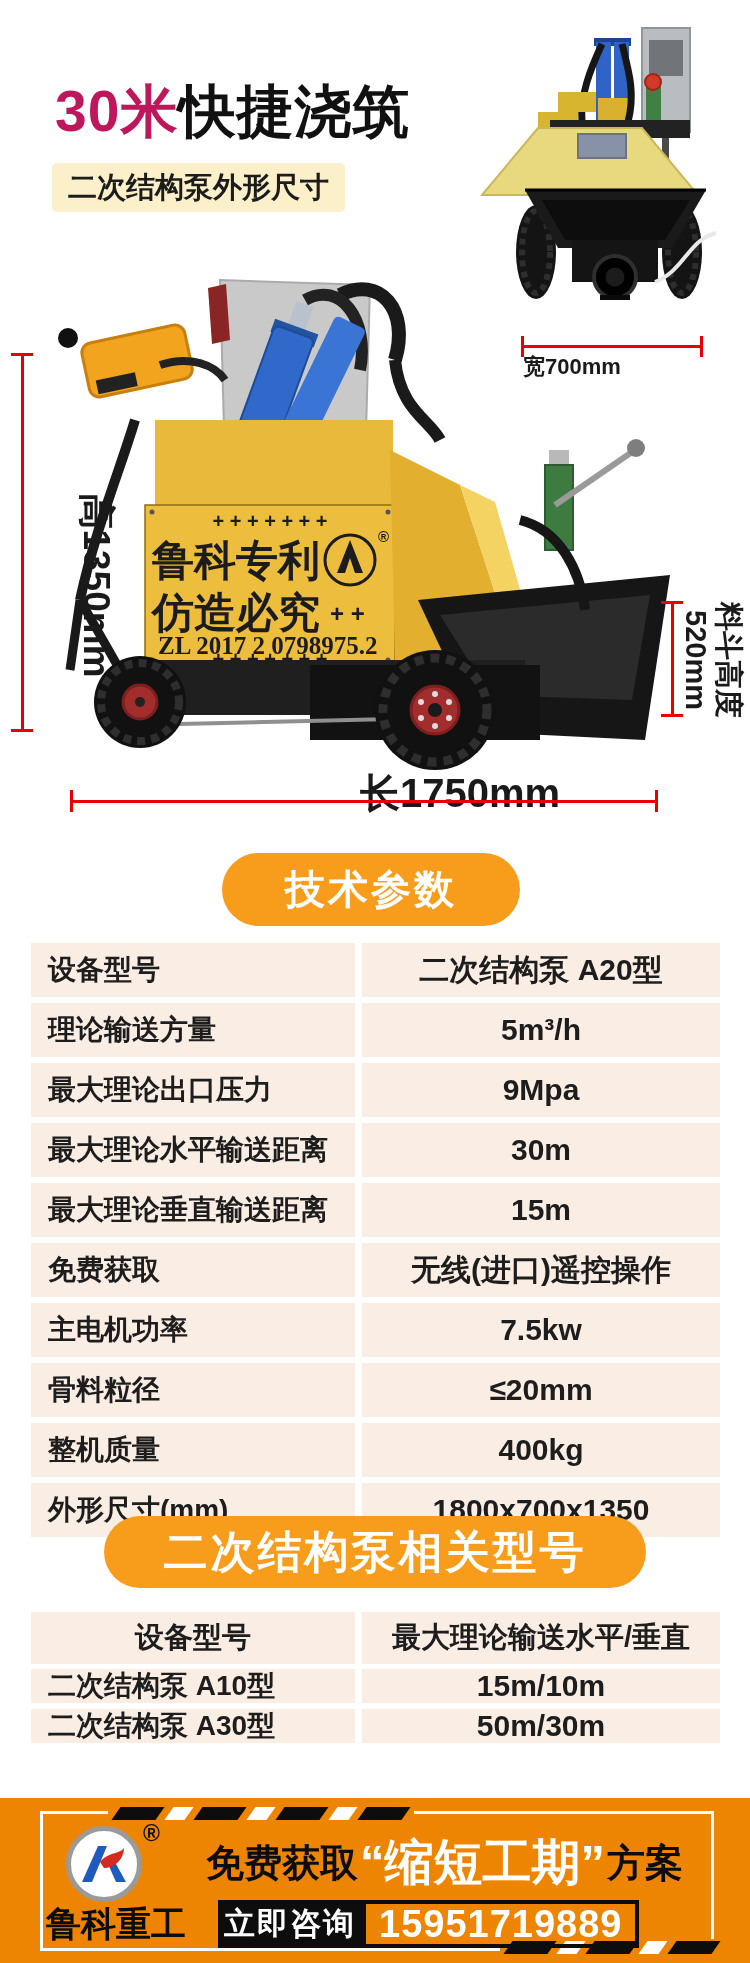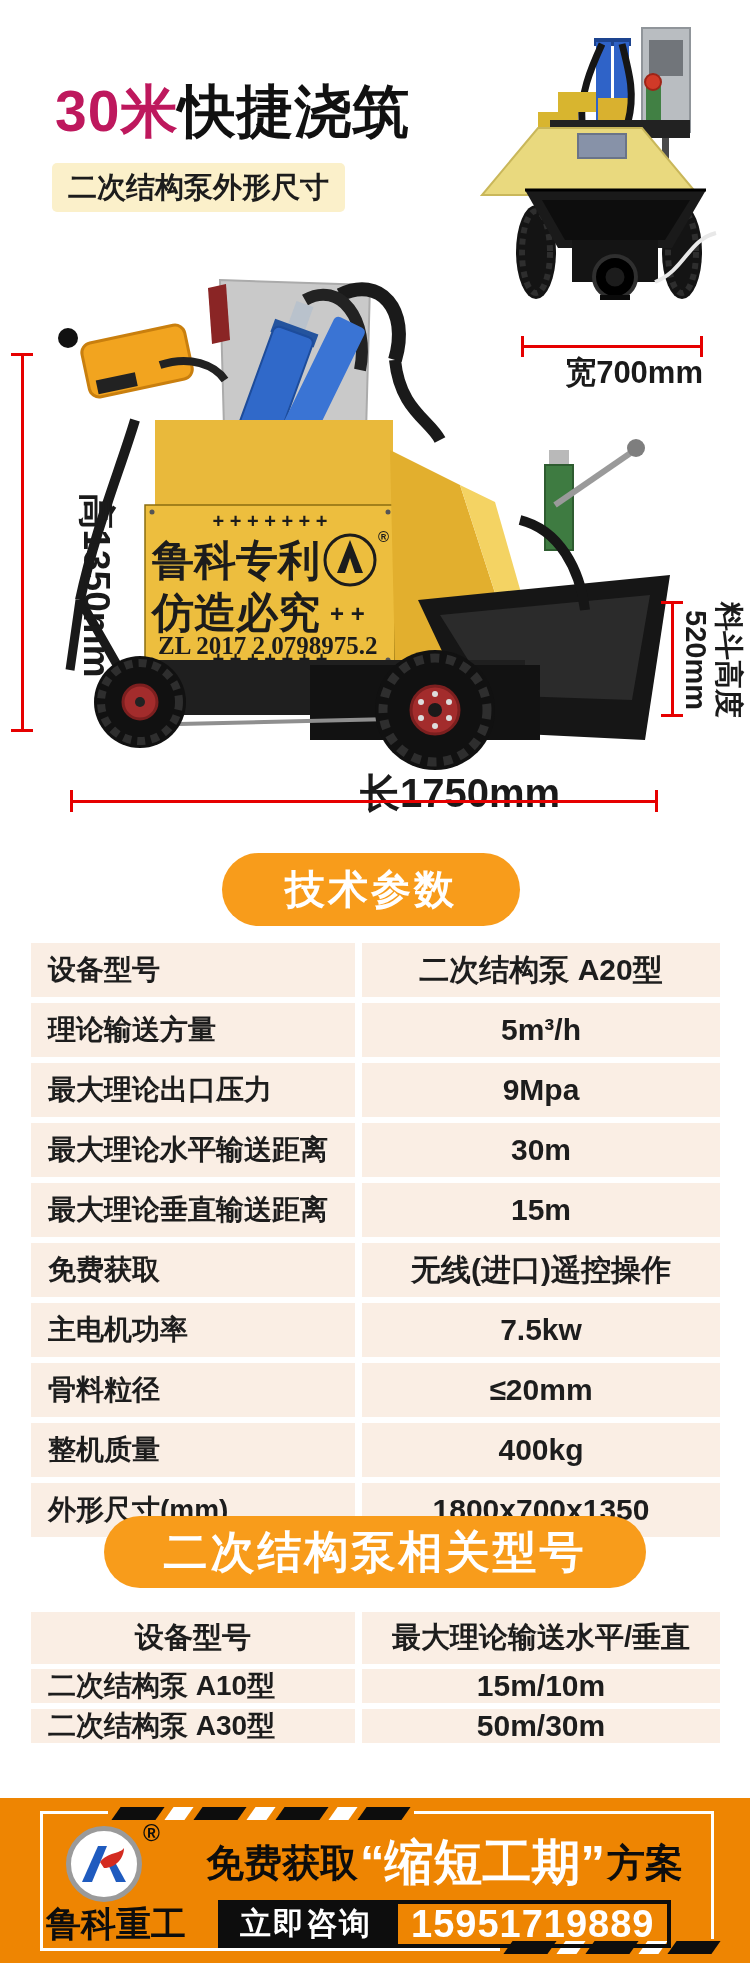--- a/index.html
+++ b/index.html
@@ -37,21 +37,21 @@
                border:5px solid #9a9a9a;border-radius:50%;display:flex;align-items:center;justify-content:center;}
   .reg{position:absolute;left:143px;top:22px;font-size:23px;font-weight:700;color:#0d0d0d;}
   .brand{position:absolute;left:30px;top:103px;width:172px;text-align:center;font-size:35px;font-weight:800;
          color:#0d0d0d;font-family:Liberation Sans, sans-serif;}
   .promo{position:absolute;left:206px;top:32px;height:66px;display:flex;align-items:center;white-space:nowrap;}
   .promo .p1{font-size:38px;font-weight:900;color:#0d0d0d;}
   .promo .p2{font-size:49px;font-weight:900;color:#ffffff;margin:16px 2px;}
   .promo .p3{font-size:38px;font-weight:900;color:#0d0d0d;}
   .cta-row{position:absolute;left:218px;top:102px;display:flex;align-items:stretch;height:48px;}
   .cta{background:#0d0d0d;color:#fff;font-size:31px;font-weight:800;display:flex;align-items:center;
-       padding:0 22px;letter-spacing:2px;}
+       padding:0 6px;letter-spacing:2px;}
   .phone{border:4px solid #0d0d0d;color:#fff;font-size:38px;font-weight:800;display:flex;align-items:center;
          padding:0 13px;letter-spacing:1px;box-sizing:border-box;}
 </style>
 </head>
 <body>
 
 <div id="stage">
 
   <div class="title">
     <span class="hl">30米</span><span>快捷浇筑</span>
@@ -97,21 +97,21 @@
       <circle cx="185" cy="277" r="21" fill="#000000" stroke="#2f2f2f" stroke-width="4"></circle>
       <circle cx="185" cy="277" r="11" fill="#1c1c1c" stroke="#000" stroke-width="3"></circle>
       <rect x="170" y="295" width="30" height="5" fill="#0a0a0a"></rect>
     </g>
     <path d="M225,282 C255,270 258,240 286,233" stroke="#e8e8e8" stroke-width="4" fill="none"></path>
   </svg>
 
   <div class="dim" style="left:523px;top:345px;width:180px;height:3px;"></div>
   <div class="dim" style="left:521px;top:336px;width:3px;height:21px;"></div>
   <div class="dim" style="left:700px;top:336px;width:3px;height:21px;"></div>
-  <div class="dim-label" style="left:523px;top:352px;width:180px;text-align:right;font-size:31px;">宽700mm</div>
+  <div class="dim-label" style="left:523px;top:352px;width:180px;text-align:left;font-size:22px;">宽700mm</div>
 
   <svg style="position:absolute;left:40px;top:270px;" width="640" height="520" viewBox="0 0 640 520">
     <g>
       <polygon points="180,10 330,15 325,200 185,195" fill="#c9c9c9" stroke="#ababab" stroke-width="2"></polygon>
       <polygon points="168,18 186,14 190,70 172,74" fill="#8A2525"></polygon>
     </g>
     <g>
       <path d="M300,25 C340,5 370,40 355,90" stroke="#1a1a1a" stroke-width="14" fill="none"></path>
       <path d="M265,30 C300,10 330,50 320,100" stroke="#222" stroke-width="12" fill="none"></path>
       <path d="M355,90 C360,140 390,150 400,170" stroke="#1a1a1a" stroke-width="12" fill="none"></path>

